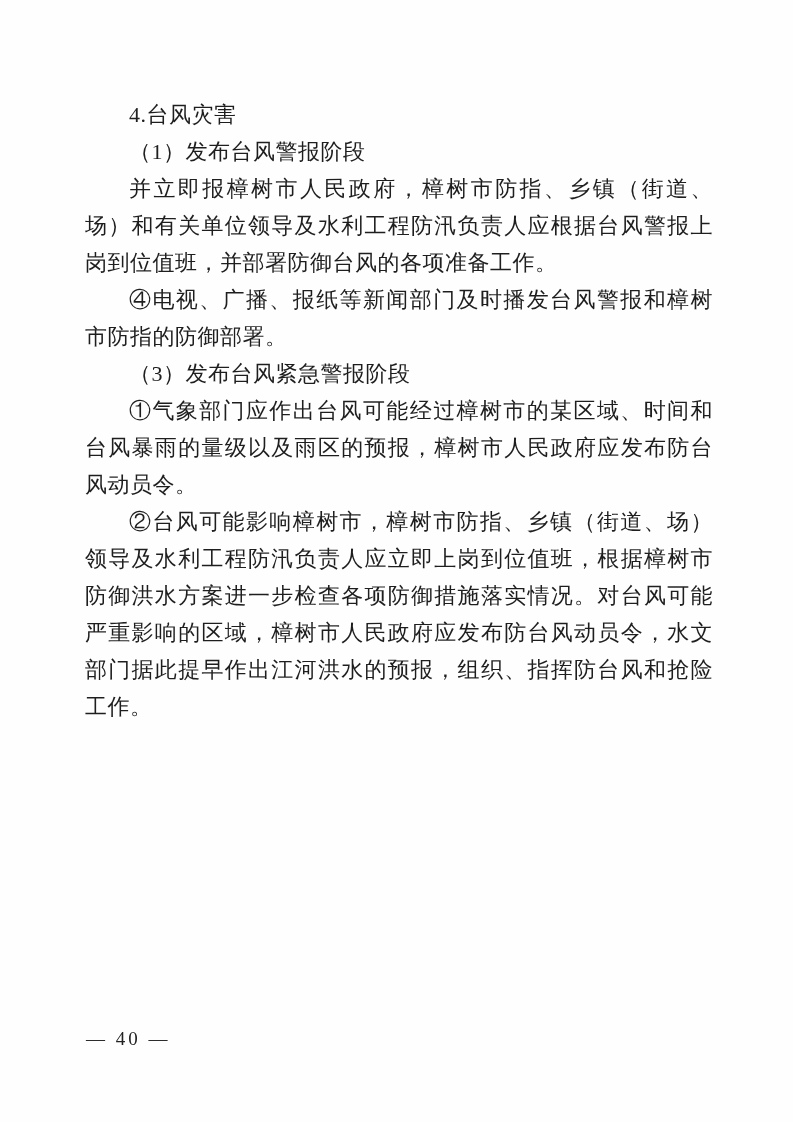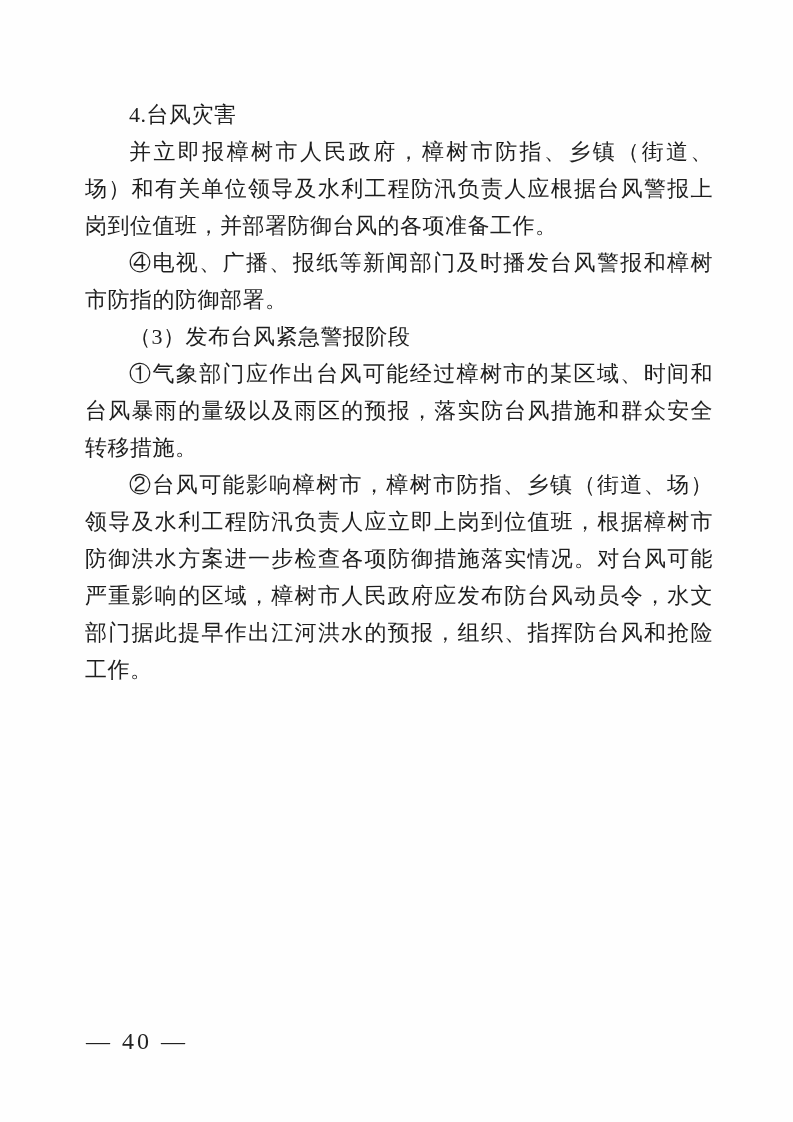--- a/index.html
+++ b/index.html
@@ -29,31 +29,32 @@
   }
   .para {
     text-indent: 2em;
     margin: 0;
     letter-spacing: 0.5px;
   }
   .page-number {
     position: absolute;
     left: 86px;
     top: 1028px;
-    font-size: 24px;
+    font-size: 19px;
     letter-spacing: 3px;
     color: #222222;
   }
 </style>
 </head>
 <body>
 
 <div class="page">
   <div class="content">
     <p class="para">4.台风灾害</p>
+    <p class="para">（1）发布台风警报阶段</p>
     <p class="para">并立即报樟树市人民政府，樟树市防指、乡镇（街道、场）和有关单位领导及水利工程防汛负责人应根据台风警报上岗到位值班，并部署防御台风的各项准备工作。</p>
     <p class="para">④电视、广播、报纸等新闻部门及时播发台风警报和樟树市防指的防御部署。</p>
     <p class="para">（3）发布台风紧急警报阶段</p>
-    <p class="para">①气象部门应作出台风可能经过樟树市的某区域、时间和台风暴雨的量级以及雨区的预报，落实防台风措施和群众安全转移措施。</p>
+    <p class="para">①气象部门应作出台风可能经过樟树市的某区域、时间和台风暴雨的量级以及雨区的预报，樟树市人民政府应发布防台风动员令。</p>
     <p class="para">②台风可能影响樟树市，樟树市防指、乡镇（街道、场）领导及水利工程防汛负责人应立即上岗到位值班，根据樟树市防御洪水方案进一步检查各项防御措施落实情况。对台风可能严重影响的区域，樟树市人民政府应发布防台风动员令，水文部门据此提早作出江河洪水的预报，组织、指挥防台风和抢险工作。</p>
   </div>
   <div class="page-number">— 40 —</div>
 </div>
 
 </body></html>

